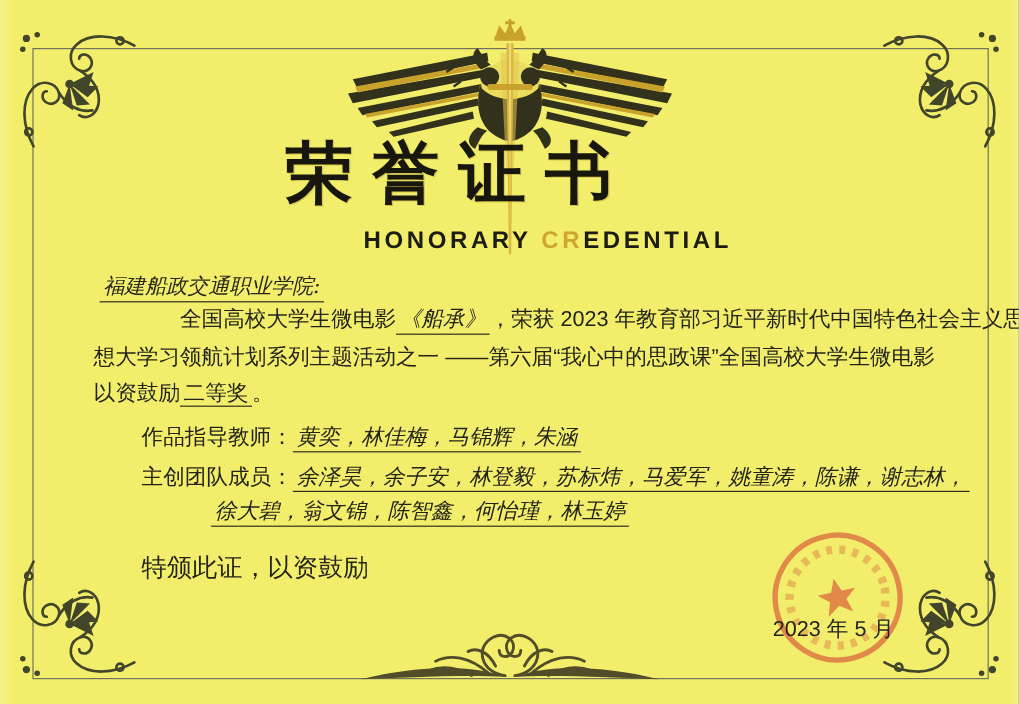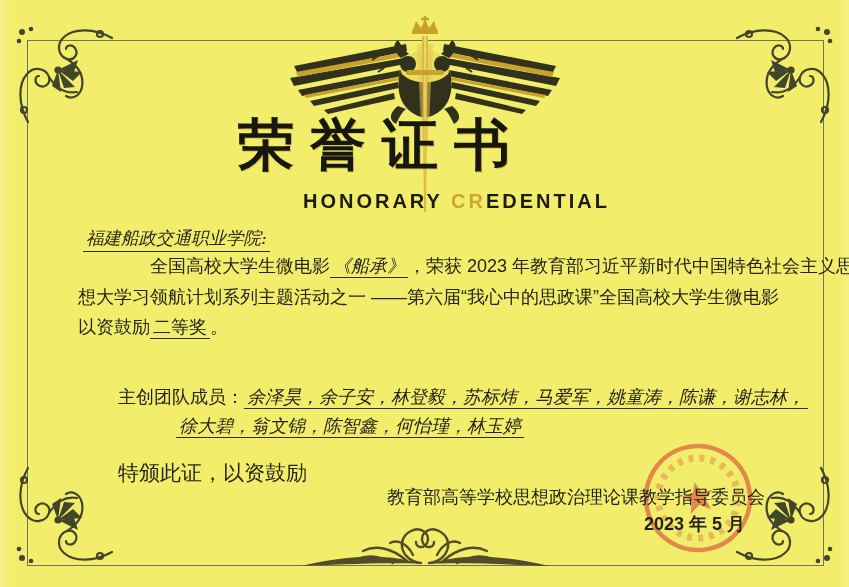--- a/index.html
+++ b/index.html
@@ -35,21 +35,21 @@
   .bodyline{position:absolute;left:78px;font-size:18px;color:#23231a;white-space:nowrap;}
   .l1{top:254px;padding-left:72px;}
   .l2{top:285px;text-align:center;}
   .l3{top:315px;}
   .credit{position:absolute;left:118px;font-size:18px;white-space:nowrap;color:#23231a;}
   .teachers{top:352px;}
   .team1{top:385px;}
   .team2{top:414px;left:176px;}
   .motto{position:absolute;left:118px;top:459px;font-size:21px;color:#23231a;}
   .issuer{position:absolute;right:84px;top:485px;font-size:18px;color:#23231a;z-index:3;}
-  .dateline{position:absolute;right:104px;top:512px;font-size:18px;color:#23231a;z-index:3;font-weight:bold;}
+  .dateline{position:absolute;right:104px;top:512px;font-size:18px;color:#23231a;z-index:3;}
   .seal{position:absolute;left:640px;top:440px;width:116px;height:116px;z-index:2;opacity:.8;}
   .bottom-orn{position:absolute;left:295px;top:521px;width:260px;height:48px;}
 </style>
 </head>
 <body>
 
 <div class="cert">
 
   <svg width="0" height="0" style="position:absolute" aria-hidden="true">
     <defs>
@@ -142,36 +142,36 @@
   <div class="title-en"><span>HONORARY </span><span class="gold-text">CR</span><span>EDENTIAL</span></div>
 
   <div class="recipient kai u">福建船政交通职业学院:</div>
 
   <div class="bodyline l1"><span>全国高校大学生微电影</span><span class="kai u">《船承》</span><span>，荣获 2023 年教育部习近平新时代中国特色社会主义思</span></div>
 
   <div class="bodyline l2">想大学习领航计划系列主题活动之一 ——第六届“我心中的思政课”全国高校大学生微电影</div>
 
   <div class="bodyline l3"><span>以资鼓励</span><span class="u">二等奖</span><span>。</span></div>
 
+  <div class="credit teachers"><span>作品指导教师：</span><span class="kai u">黄奕，林佳梅，马锦辉，朱涵</span></div>
 
   <div class="credit team2"><span class="kai u">徐大碧，翁文锦，陈智鑫，何怡瑾，林玉婷</span></div>
 
   <div class="credit team1"><span>主创团队成员：</span><span class="kai u">余泽昊，余子安，林登毅，苏标炜，马爱军，姚童涛，陈谦，谢志林，</span></div>
 
   <div class="motto">特颁此证，以资鼓励</div>
 
   <svg class="seal" viewBox="0 0 116 116">
     <g transform="rotate(-12 58 58)">
       <circle cx="58" cy="58" r="52" fill="none" stroke="#d85b38" stroke-width="4.5" opacity="0.85"></circle>
       <circle cx="58" cy="58" r="40" fill="none" stroke="#d85b38" stroke-width="7" stroke-dasharray="5 6" opacity="0.45"></circle>
       <polygon points="58,42 62.5,53 74,53 65,60.5 68.5,72 58,65 47.5,72 51,60.5 42,53 53.5,53" fill="#d85b38" opacity="0.85"></polygon>
     </g>
   </svg>
 
-  <div class="issuer">教育部高等学校思想政治理论课教学指导委员会</div>
   <div class="dateline">2023 年 5 月</div>
 
   <svg class="bottom-orn" viewBox="0 0 260 48">
     <use href="#bflo"></use>
     <use href="#bflo" transform="translate(260,0) scale(-1,1)"></use>
   </svg>
 
 </div>
 
 </body></html>

